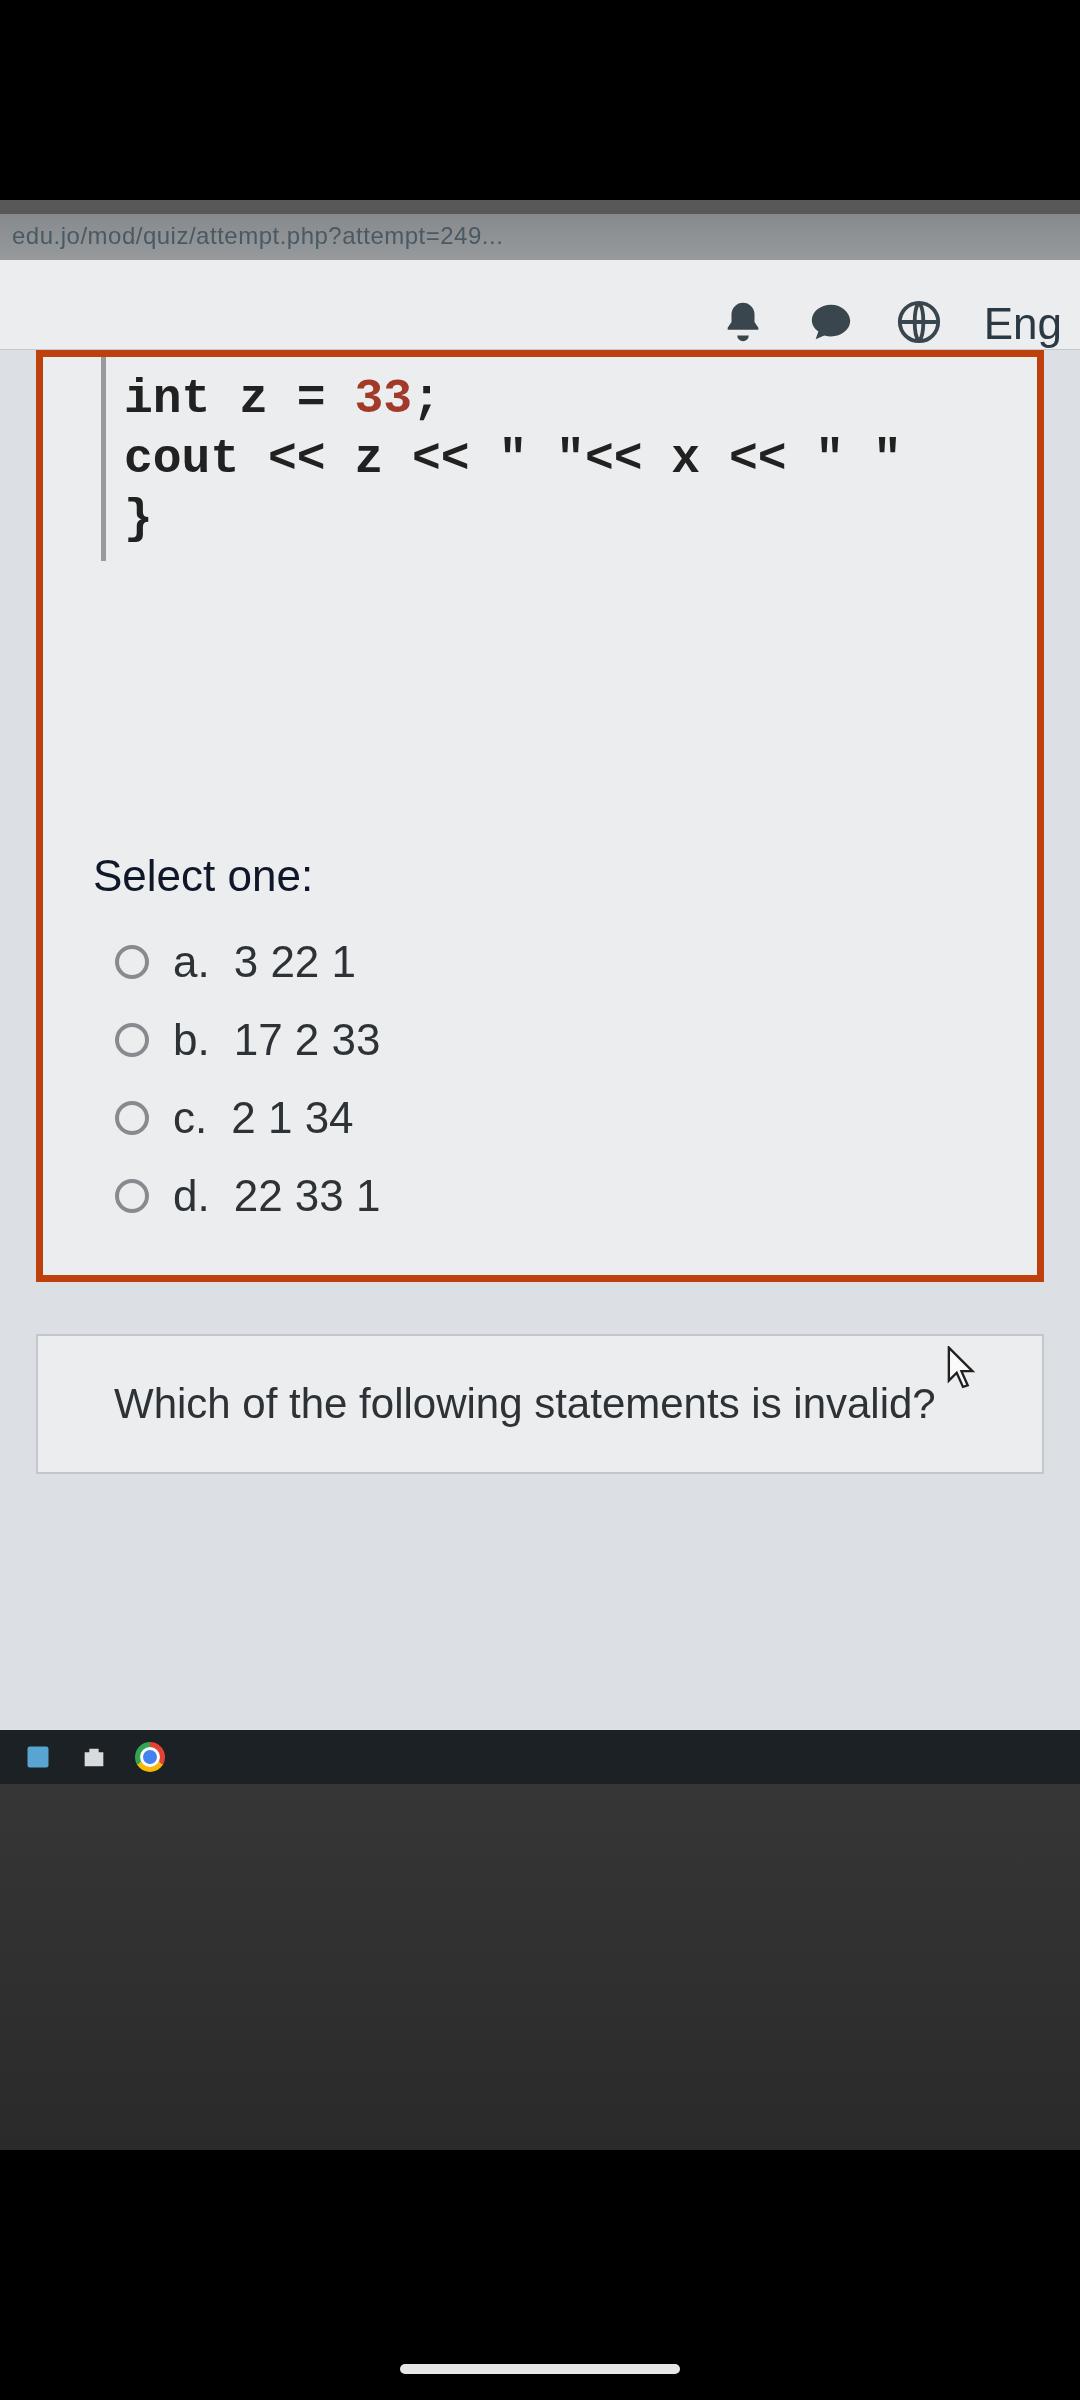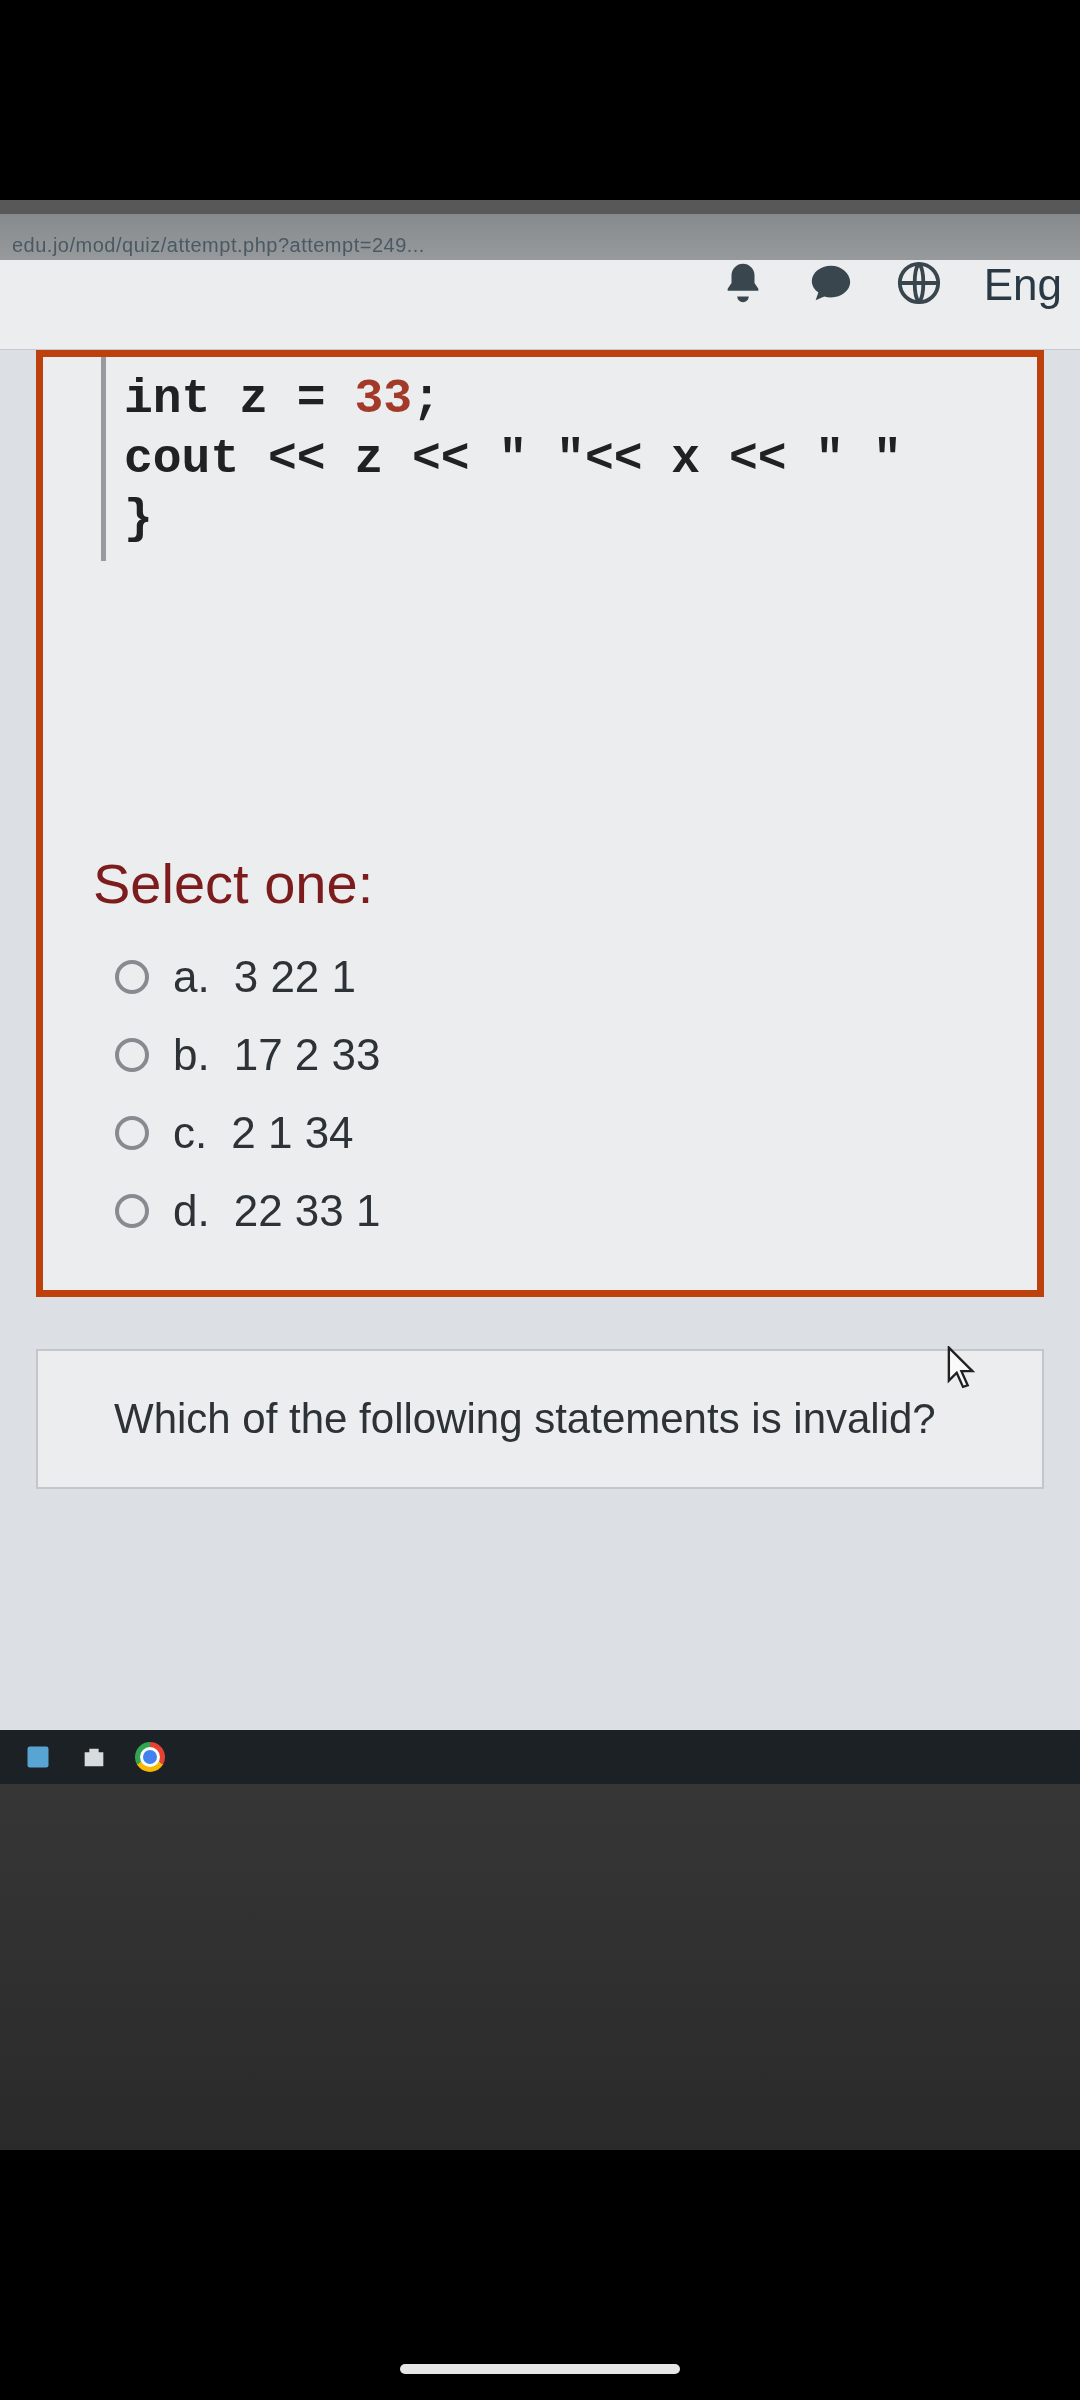--- a/index.html
+++ b/index.html
@@ -25,31 +25,31 @@
     left: 0;
     width: 1080px;
     height: 1570px;
     background: #e0e4e8;
     filter: brightness(0.98);
   }
   .url-bar {
     height: 46px;
     background: linear-gradient(#8a8d90, #9a9d9f);
     color: #4b5b65;
-    font-size: 20px;
-    padding: 20px 12px;
+    font-size: 24px;
+    padding: 8px 12px;
     letter-spacing: 0.5px;
     white-space: nowrap;
     overflow: hidden;
   }
   .header-bar {
     height: 90px;
     background: #f0f2f4;
     display: flex;
-    align-items: flex-start;
+    align-items: flex-end;
     justify-content: flex-end;
     gap: 42px;
     padding: 0 18px;
     border-bottom: 1px solid #c9cdd1;
   }
   .header-bar svg { width: 46px; height: 46px; }
   .lang {
     font-size: 44px;
     color: #2b3a44;
   }
@@ -68,22 +68,22 @@
     font-family: "Courier New", monospace;
     font-size: 48px;
     font-weight: bold;
     color: #222;
     white-space: pre;
     line-height: 1.25;
   }
   .code-line .num { color: #a63a2a; }
   .spacer { height: 290px; }
   .select-label {
-    font-size: 56px;
-    color: #7f1d1d;
+    font-size: 44px;
+    color: #0f172a;
     padding: 0 0 22px 50px;
   }
   .options { padding: 0 0 40px 72px; }
   .opt {
     display: flex;
     align-items: center;
     gap: 24px;
     padding: 14px 0;
     font-size: 44px;
     color: #2d3336;

